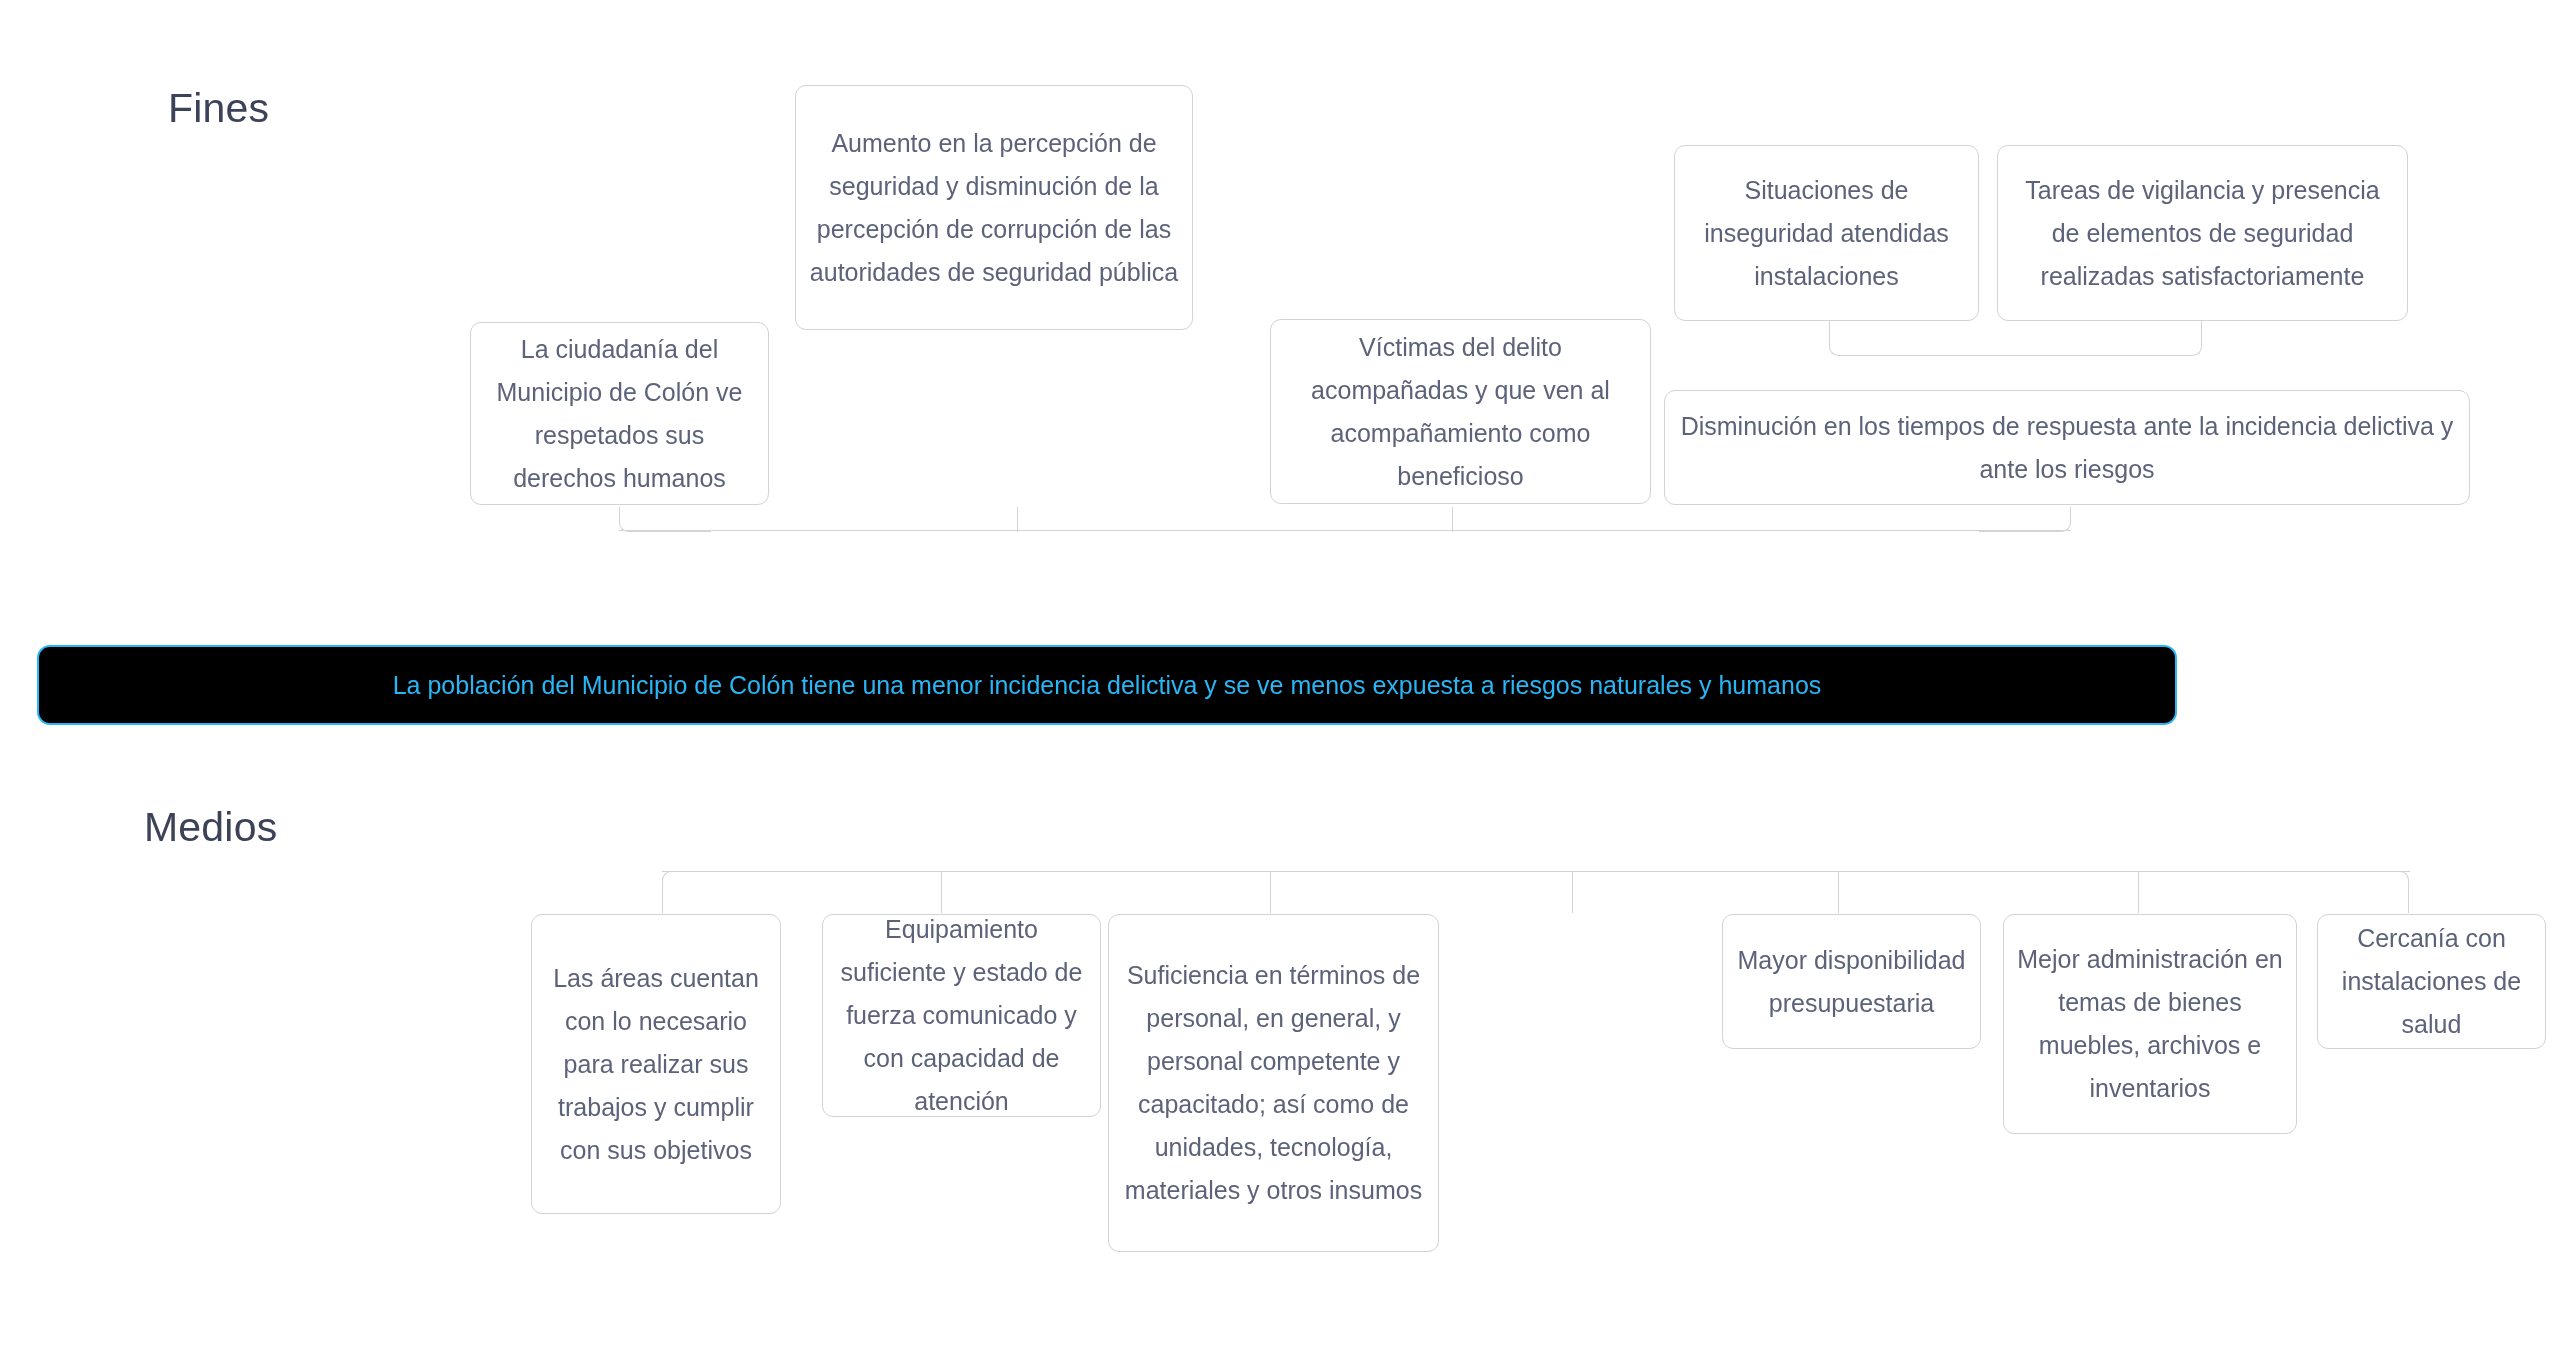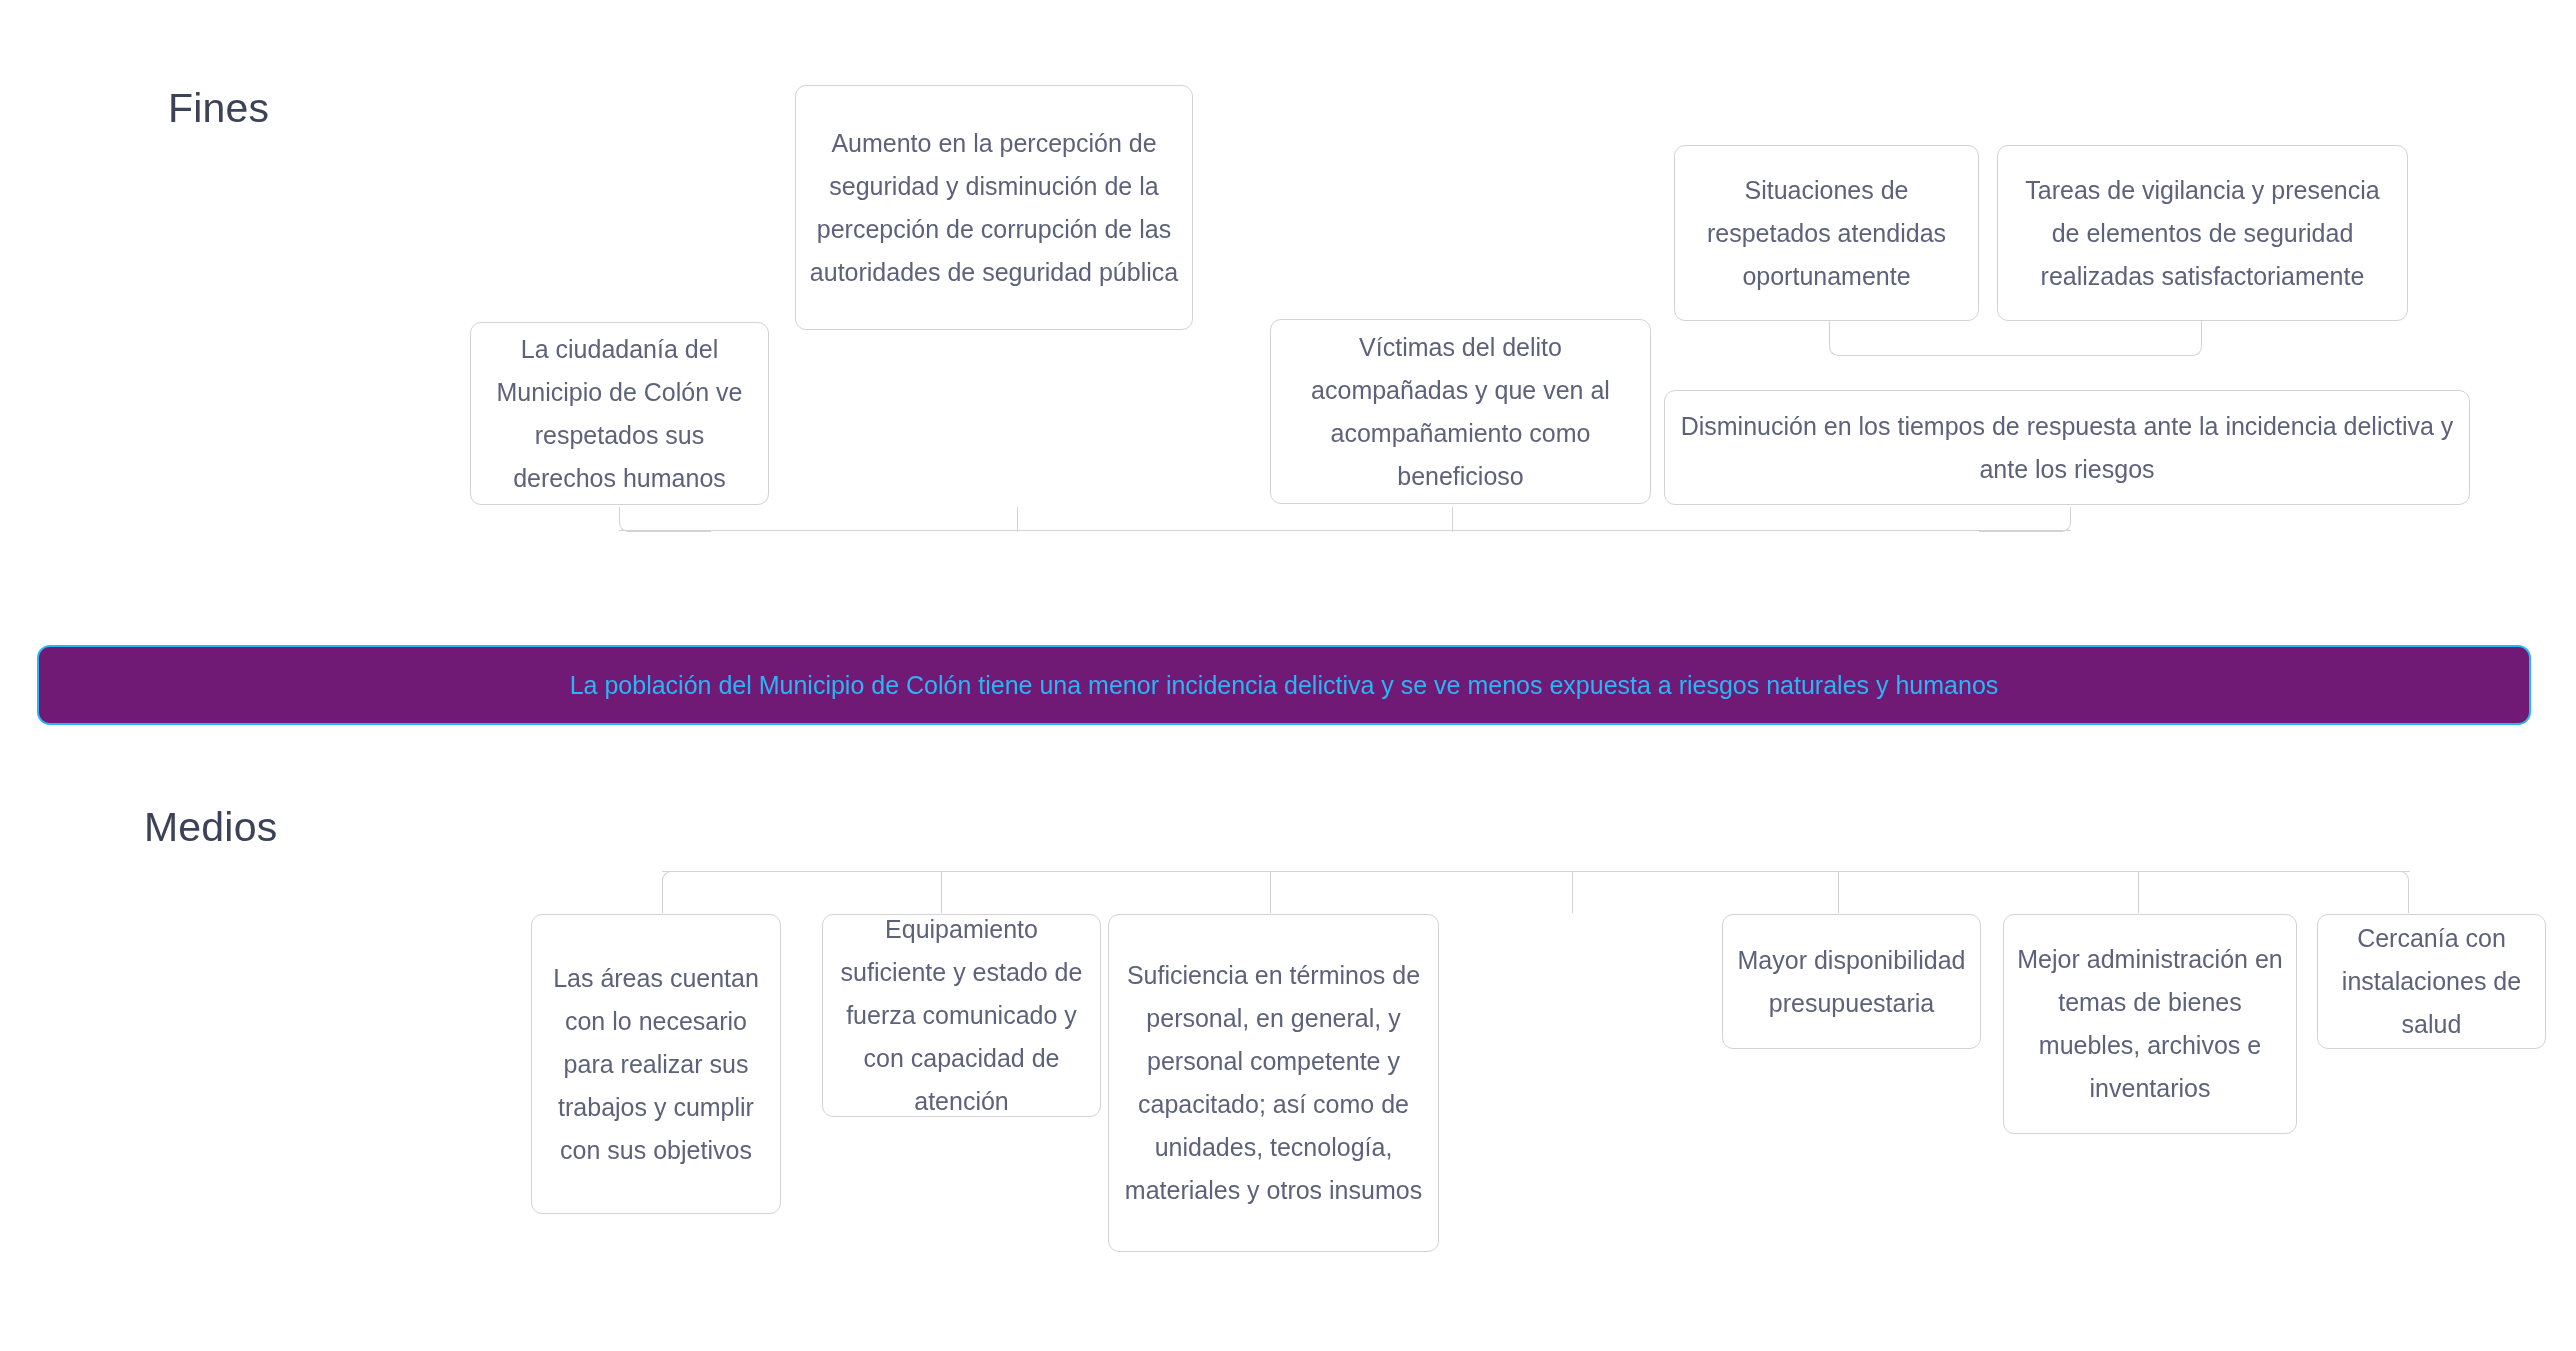--- a/index.html
+++ b/index.html
@@ -52,25 +52,25 @@
     z-index: 3;
   }
   .node span { display: block; width: 100%; }
 
   
   #central-banner {
     position: absolute;
     box-sizing: border-box;
     left: 37px;
     top: 645px;
-    width: 2494px;
+    width: 2140px;
     height: 80px;
     border: 2.8px solid #29b6f6;
     border-radius: 13px;
-    background: #701a75;
+    background: #000000;
     color: #29b6f6;
     font-size: 25px;
     display: flex;
     align-items: center;
     justify-content: center;
     text-align: center;
     z-index: 4;
   }
 
   
@@ -129,21 +129,21 @@
   <div class="node" style="left:470px; top:322px; width:299px; height:183px;">
     <span>La ciudadanía del Municipio de Colón ve respetados sus derechos humanos</span>
   </div>
 
 
   <div class="node" style="left:1270px; top:319px; width:381px; height:185px;">
     <span>Víctimas del delito acompañadas y que ven al acompañamiento como beneficioso</span>
   </div>
 
   <div class="node" style="left:1674px; top:145px; width:305px; height:176px;">
-    <span>Situaciones de respetados atendidas oportunamente</span>
+    <span>Situaciones de inseguridad atendidas instalaciones</span>
   </div>
 
   <div class="node" style="left:1997px; top:145px; width:411px; height:176px;">
     <span>Tareas de vigilancia y presencia de elementos de seguridad realizadas satisfactoriamente</span>
   </div>
 
   <div class="node" style="left:1664px; top:390px; width:806px; height:115px;">
     <span>Disminución en los tiempos de respuesta ante la incidencia delictiva y ante los riesgos</span>
   </div>
 

